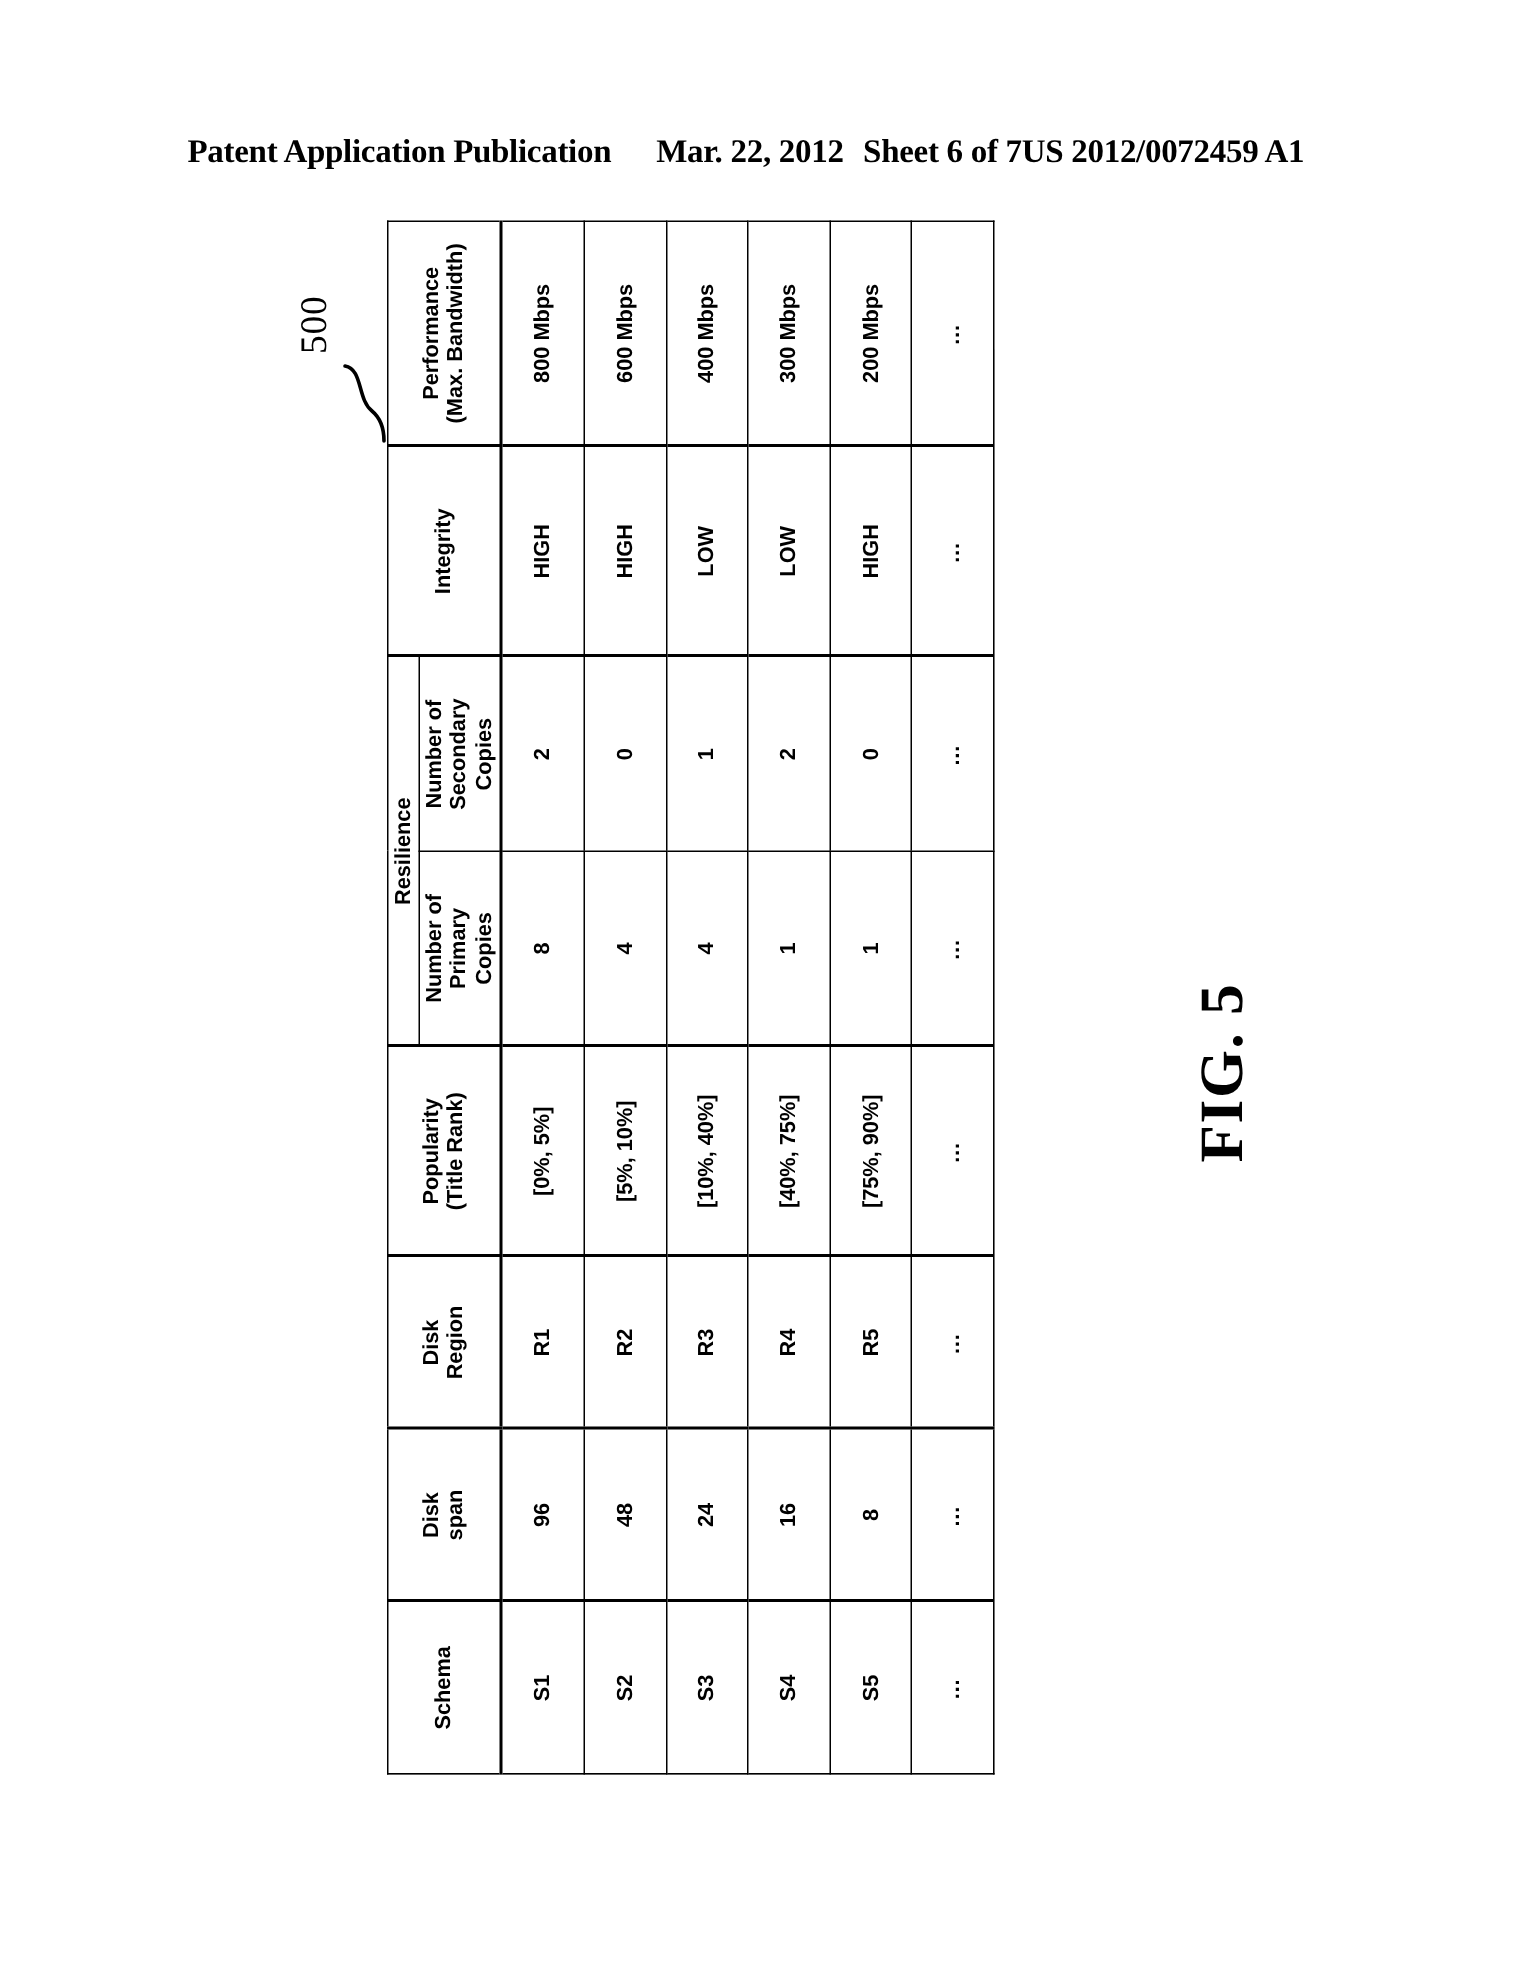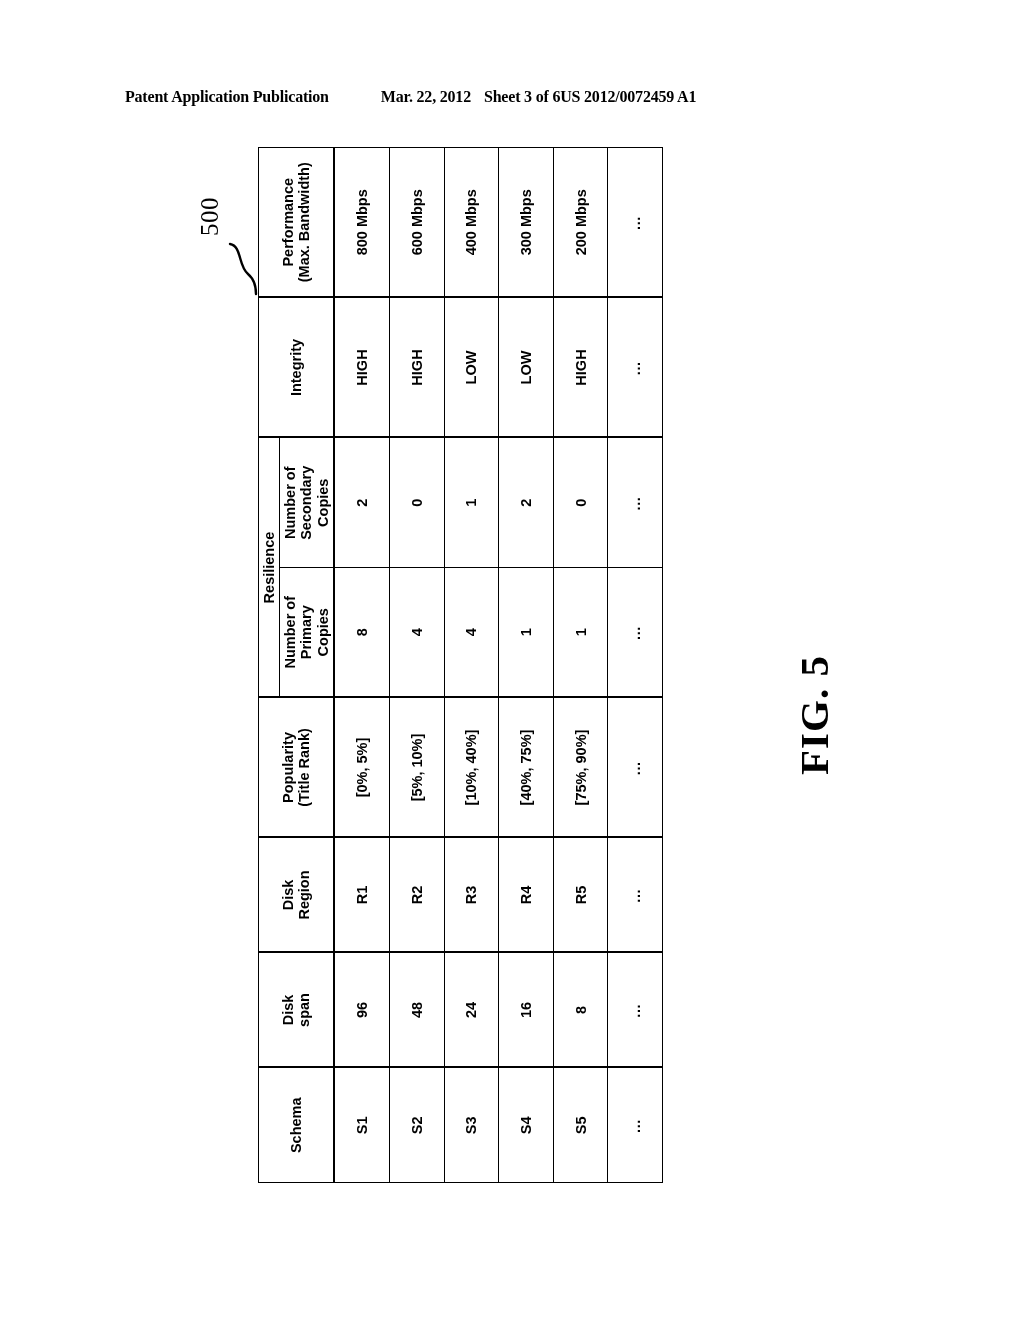--- a/index.html
+++ b/index.html
@@ -19,26 +19,26 @@
   
   .page-header {
     position: absolute;
     top: 88px;
     left: 125px;
     width: 775px;
     display: flex;
     align-items: flex-end;
     font-family: "Liberation Serif", serif;
     font-weight: bold;
-    font-size: 16px;
+    font-size: 22px;
     letter-spacing: -0.2px;
     white-space: nowrap;
   }
   .hdr-pub   { flex: 0 0 auto; }
-  .hdr-date  { flex: 0 0 auto; margin-left: 52px; }
+  .hdr-date  { flex: 0 0 auto; margin-left: 30px; }
   .hdr-sheet { flex: 0 0 auto; margin-left: 13px; }
   .hdr-num   { flex: 0 0 auto; }
 
   
   .figure-area {
     position: absolute;
     left: 0;
     top: 0;
     width: 1024px;
     height: 1320px;
@@ -147,21 +147,21 @@
   .ellipsis-cell {
     letter-spacing: 2px;
   }
 </style>
 </head>
 <body>
 
 <div class="page-header">
   <span class="hdr-pub">Patent Application Publication</span>
   <span class="hdr-date">Mar. 22, 2012</span>
-  <span class="hdr-sheet">Sheet 3 of 6</span>
+  <span class="hdr-sheet">Sheet 6 of 7</span>
   <span class="hdr-num">US 2012/0072459 A1</span>
 </div>
 
 <div class="figure-area">
 
   <div class="ref-500">500</div>
   <svg class="ref-leader" viewBox="0 0 40 56">
     <path d="M2,4 C14,6 10,26 20,34 C26,39 28,46 28,54" fill="none" stroke="#000000" stroke-width="2.4" stroke-linecap="round"></path>
   </svg>
 

